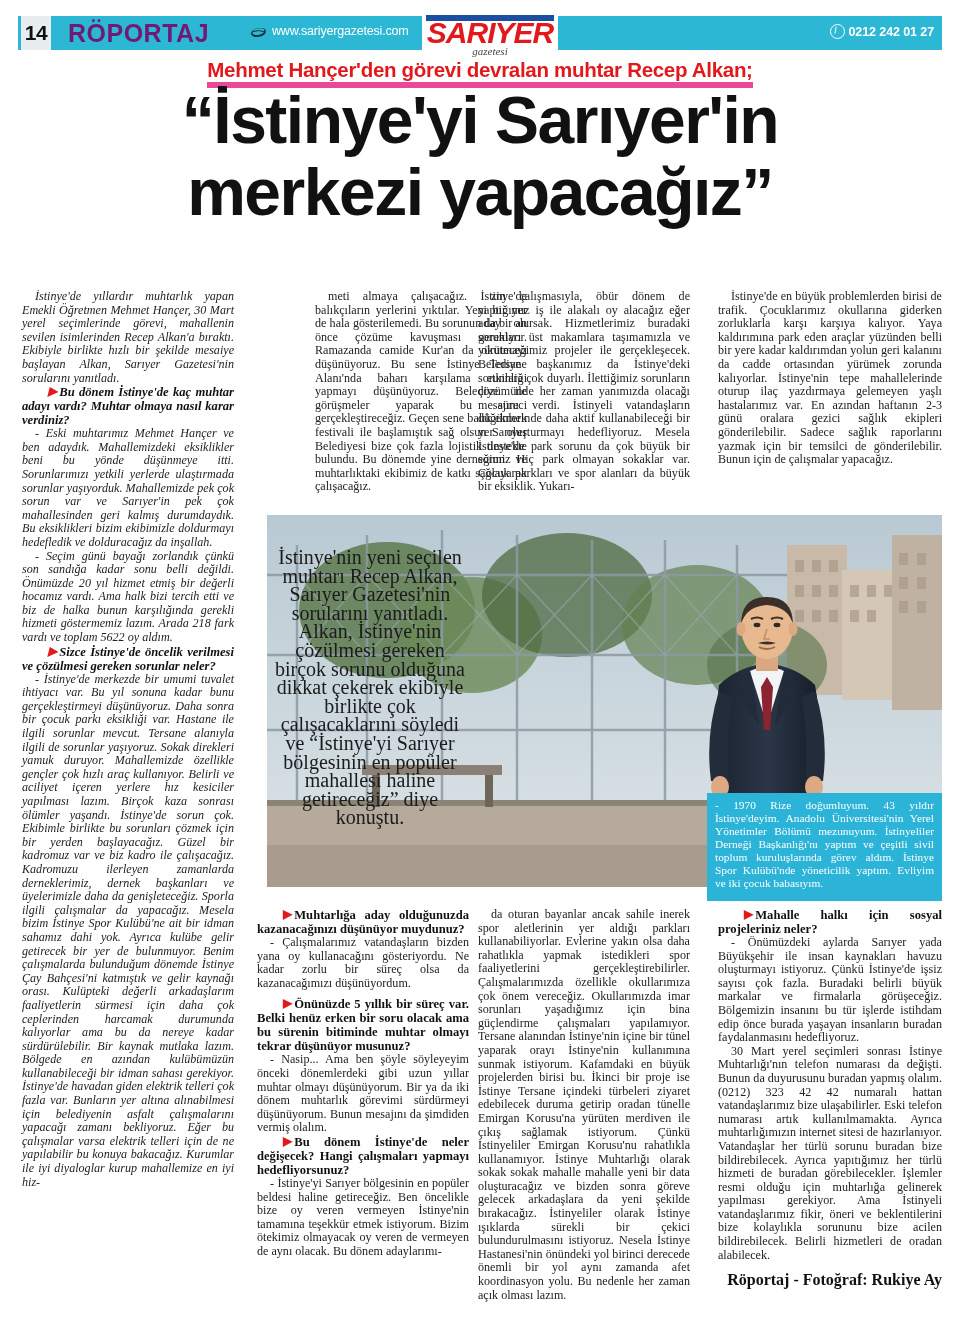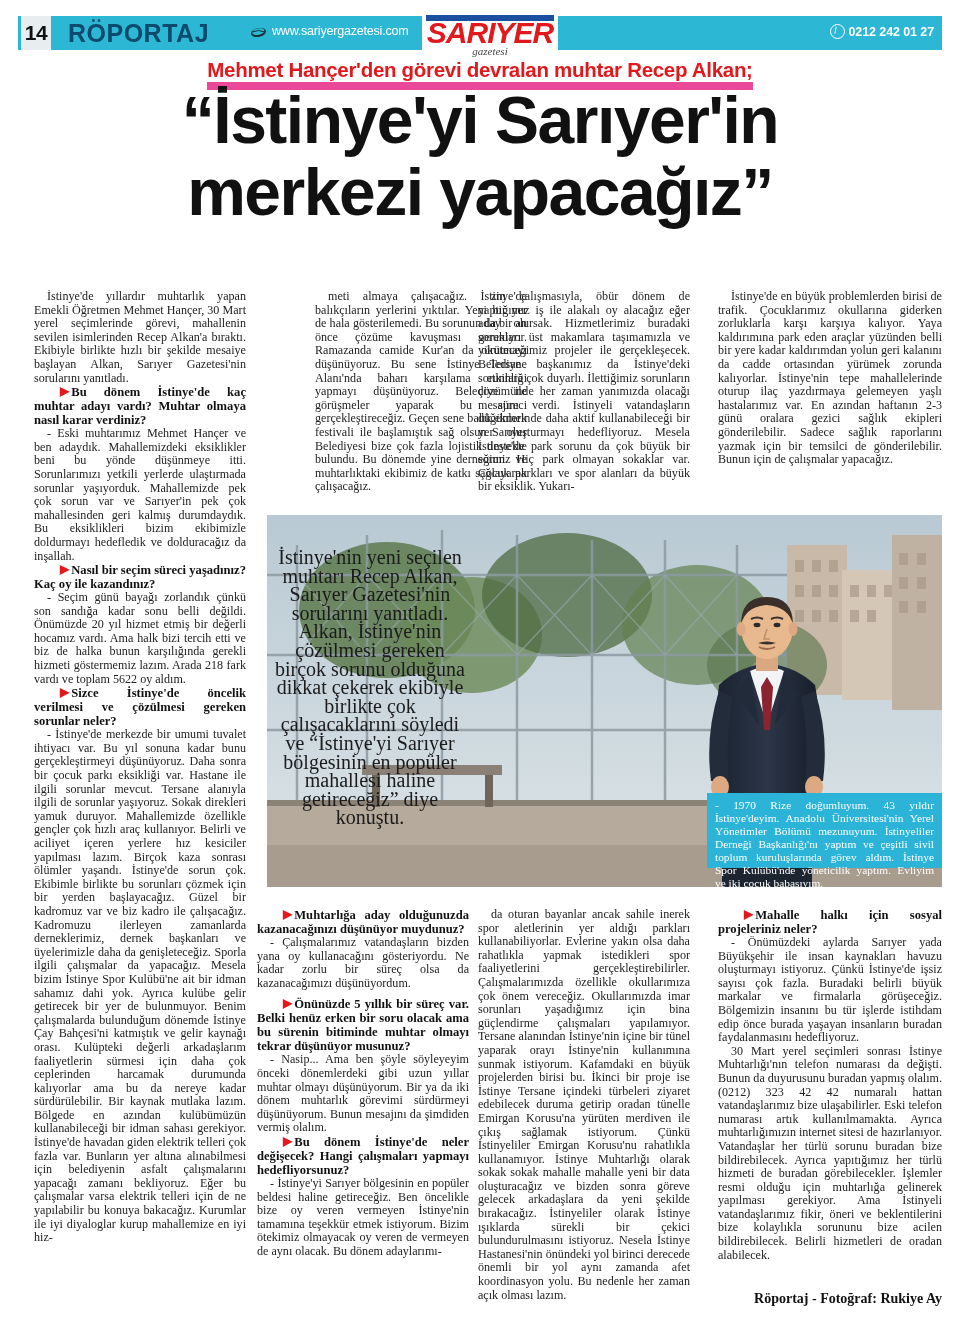--- a/index.html
+++ b/index.html
@@ -55,21 +55,21 @@
     font-size: 21px;
     display: flex;
     align-items: center;
     justify-content: center;
     letter-spacing: -0.5px;
   }
   .section-name {
     position: absolute;
     left: 68px;
     top: 18px;
-    color: #0c4a6e;
+    color: #701a75;
     font-family: "Liberation Sans", sans-serif;
     font-weight: bold;
     font-size: 25px;
     letter-spacing: 0.5px;
     line-height: 30px;
   }
   .web-group {
     position: absolute;
     left: 250px;
     top: 24px;
@@ -171,21 +171,21 @@
     top: 58px;
     width: 924px;
     text-align: center;
     color: #e2181c;
     font-family: "Liberation Sans", sans-serif;
     font-weight: bold;
     font-size: 20.5px;
     letter-spacing: -0.3px;
   }
   .kicker span {
-    border-bottom: 8px solid #ec4899;
+    border-bottom: 6px solid #ec4899;
     padding-bottom: 1px;
   }
   .headline {
     position: absolute;
     left: 18px;
     top: 84px;
     width: 924px;
     text-align: center;
     color: #111111;
     font-family: "Liberation Sans", sans-serif;
@@ -231,21 +231,21 @@
   .qhead .bullet {
     color: #e2181c;
     font-size: 12px;
     margin-right: 2px;
     display: inline-block;
     transform: translateY(-1px);
   }
   .spacer { height: 7px; }
 
   
-  #col-a { left: 16px;   width: 212px; }
+  #col-a { left: 4px;   width: 212px; font-style: italic; }
   #col-b { left: 249px; width: 212px; margin-left: 48px; }
   #col-c { left: 460px; width: 212px; }
   #col-d { left: 700px; width: 224px; }
 
   
   .photo {
     position: absolute;
     left: 267px;
     top: 515px;
     width: 675px;
@@ -264,21 +264,21 @@
     font-size: 20px;
     line-height: 18.6px;
     color: #1b1b1b;
     font-weight: 400;
   }
   .bio-box {
     position: absolute;
     left: 707px;
     top: 793px;
     width: 235px;
-    height: 75px;
+    height: 108px;
     background: #2bb4d8;
     color: #ffffff;
     font-family: "Liberation Serif", serif;
     font-size: 11.4px;
     line-height: 13px;
     padding: 6px 8px 0 8px;
     box-sizing: border-box;
     text-align: justify;
   }
 
@@ -303,24 +303,24 @@
     text-indent: 13px;
     text-align: justify;
   }
   #lcol-b { left: 239px; width: 212px; }
   #lcol-c { left: 460px; width: 212px; }
   #lcol-d { left: 700px; width: 224px; }
 
   .credit {
     position: absolute;
     right: 18px;
-    bottom: 10px;
+    bottom: 28px;
     font-family: "Liberation Serif", serif;
     font-weight: bold;
-    font-size: 14px;
+    font-size: 16px;
     color: #111;
   }
 </style>
 </head>
 <body>
 
 <div class="page">
 
   <div class="masthead-black"></div>
   <div class="masthead"></div>
@@ -353,21 +353,20 @@
     <div>“İstinye'yi Sarıyer'in</div>
     <div>merkezi yapacağız”</div>
   </div>
 
   <div class="cols">
 
     <div class="col" id="col-a">
       <p>İstinye'de yıllardır muhtarlık yapan Emekli Öğretmen Mehmet Hançer, 30 Mart yerel seçimlerinde görevi, mahallenin sevilen isimlerinden Recep Alkan'a bıraktı. Ekibiyle birlikte hızlı bir şekilde mesaiye başlayan Alkan, Sarıyer Gazetesi'nin sorularını yanıtladı.</p>
       <p class="qhead"><span class="bullet">▶</span><span>Bu dönem İstinye'de kaç muhtar adayı vardı? Muhtar olmaya nasıl karar verdiniz?</span></p>
       <p>- Eski muhtarımız Mehmet Hançer ve ben adaydık. Mahallemizdeki eksiklikler beni bu yönde düşünmeye itti. Sorunlarımızı yetkili yerlerde ulaştırmada sorunlar yaşıyorduk. Mahallemizde pek çok sorun var ve Sarıyer'in pek çok mahallesinden geri kalmış durumdaydık. Bu eksiklikleri bizim ekibimizle doldurmayı hedefledik ve dolduracağız da inşallah.</p>
-      <p class="qhead"><span class="bullet">▶</span><span>Nasıl bir seçim süreci yaşadınız? Kaç oy ile kazandınız?</span></p>
       <p>- Seçim günü bayağı zorlandık çünkü son sandığa kadar sonu belli değildi. Önümüzde 20 yıl hizmet etmiş bir değerli hocamız vardı. Ama halk bizi tercih etti ve biz de halka bunun karşılığında gerekli hizmeti göstermemiz lazım. Arada 218 fark vardı ve toplam 5622 oy aldım.</p>
       <p class="qhead"><span class="bullet">▶</span><span>Sizce İstinye'de öncelik verilmesi ve çözülmesi gereken sorunlar neler?</span></p>
       <p>- İstinye'de merkezde bir umumi tuvalet ihtiyacı var. Bu yıl sonuna kadar bunu gerçekleştirmeyi düşünüyoruz. Daha sonra bir çocuk parkı eksikliği var. Hastane ile ilgili sorunlar mevcut. Tersane alanıyla ilgili de sorunlar yaşıyoruz. Sokak direkleri yamuk duruyor. Mahallemizde özellikle gençler çok hızlı araç kullanıyor. Belirli ve aciliyet içeren yerlere hız kesiciler yapılması lazım. Birçok kaza sonrası ölümler yaşandı. İstinye'de sorun çok. Ekibimle birlikte bu sorunları çözmek için bir yerden başlayacağız. Güzel bir kadromuz var ve biz kadro ile çalışacağız. Kadromuzu ilerleyen zamanlarda derneklerimiz, dernek başkanları ve üyelerimizle daha da genişleteceğiz. Sporla ilgili çalışmalar da yapacağız. Mesela bizim İstinye Spor Kulübü'ne ait bir idman sahamız dahi yok. Ayrıca kulübe gelir getirecek bir yer de bulunmuyor. Benim çalışmalarda bulunduğum dönemde İstinye Çay Bahçesi'ni katmıştık ve gelir kaynağı orası. Kulüpteki değerli arkadaşlarım faaliyetlerin sürmesi için daha çok ceplerinden harcamak durumunda kalıyorlar ama bu da nereye kadar sürdürülebilir. Bir kaynak mutlaka lazım. Bölgede en azından kulübümüzün kullanabileceği bir idman sahası gerekiyor. İstinye'de havadan giden elektrik telleri çok fazla var. Bunların yer altına alınabilmesi için belediyenin asfalt çalışmalarını yapacağı zamanı bekliyoruz. Eğer bu çalışmalar varsa elektrik telleri için de ne yapılabilir bu konuya bakacağız. Kurumlar ile iyi diyaloglar kurup mahallemize en iyi hiz-</p>
     </div>
 
     <div class="col" id="col-b">
       <p>meti almaya çalışacağız. İstinye'de balıkçıların yerlerini yıktılar. Yeni bir yer de hala gösterilemedi. Bu sorunun da bir an önce çözüme kavuşması gerekiyor. Ramazanda camide Kur'an da okutmayı düşünüyoruz. Bu sene İstinye Tersane Alanı'nda baharı karşılama etkinliği yapmayı düşünüyoruz. Belediye ile görüşmeler yaparak bu süreci gerçekleştireceğiz. Geçen sene balık ekmek festivali ile başlamıştık sağ olsun Sarıyer Belediyesi bize çok fazla lojistik destekte bulundu. Bu dönemde yine derneğimiz ve muhtarlıktaki ekibimiz de katkı sağlayarak çalışacağız.</p>
     </div>
 
     <div class="col" id="col-c">

